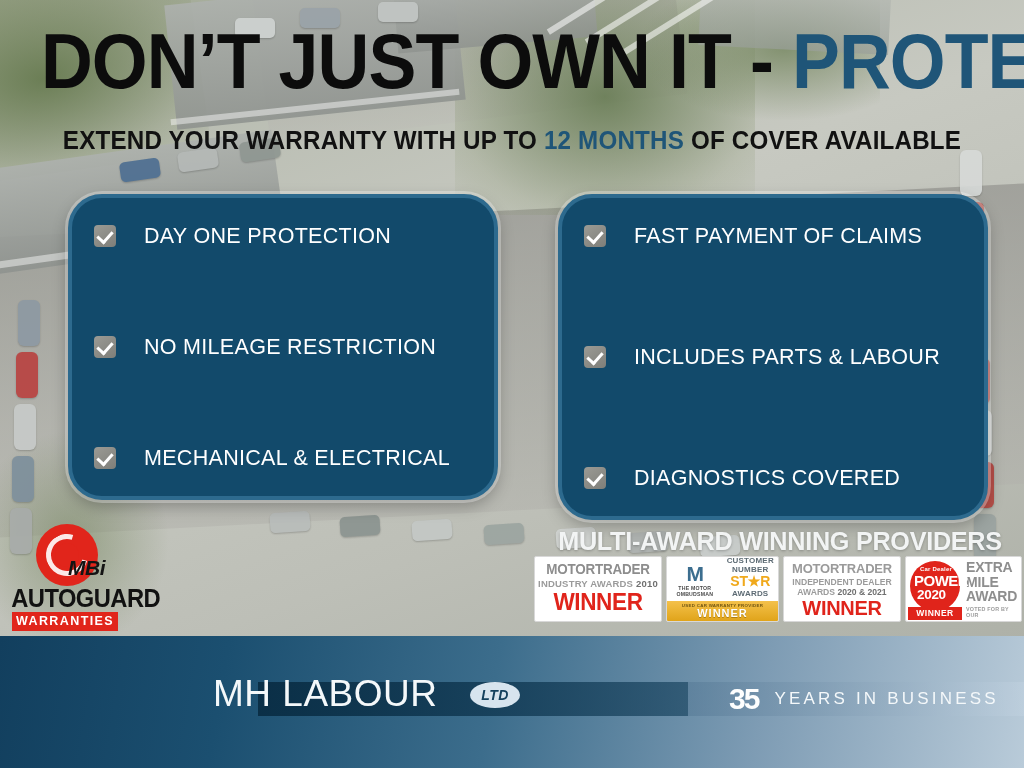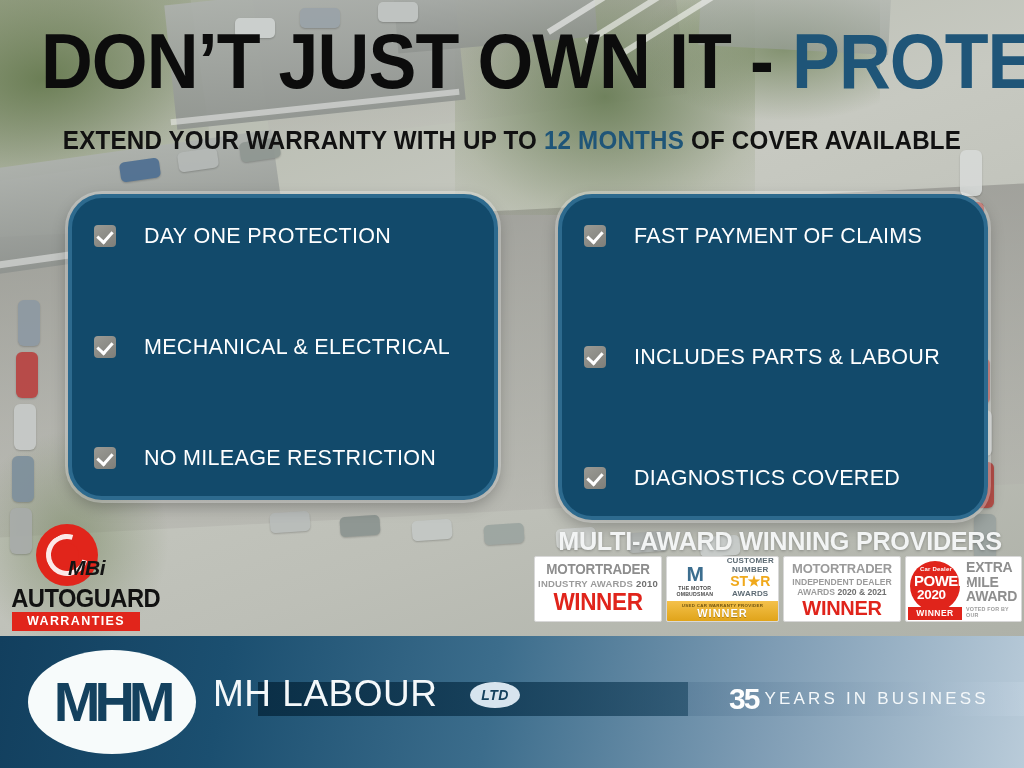--- a/index.html
+++ b/index.html
@@ -121,21 +121,21 @@
     position:absolute; left:60px; top:32px;
     font-size:21px; font-weight:700; font-style:italic; color:#141414;
     letter-spacing:-.5px;
   }
   .mbi-auto {
     position:absolute; left:0px; top:60px; width:130px; text-align:center;
     font-size:25px; font-weight:700; color:#111; letter-spacing:-.6px;
     transform:scaleX(.95);
   }
   .mbi-warr {
-    position:absolute; left:4px; top:88px; width:128px; height:19px;
+    position:absolute; left:4px; top:88px; width:106px; height:19px;
     background:#e1251b; color:#fff; font-size:12.5px; font-weight:700;
     letter-spacing:1.4px; text-align:center; line-height:19px;
   }
 
   
   .awards-title {
     position:absolute; left:536px; top:526px; width:488px;
     font-size:26px; font-weight:700; color:#f2f4f4; letter-spacing:-.3px;
     text-align:center; white-space:nowrap; transform:scaleX(.97);
     text-shadow:0 1px 3px rgba(0,0,0,.25);
@@ -234,21 +234,21 @@
     line-height:40px;
   }
   .ltd {
     position:absolute; left:470px; top:682px; width:50px; height:26px;
     border-radius:50%; background:#d7e4ee;
     color:#14415e; font-size:14px; font-weight:700; font-style:italic;
     text-align:center; line-height:26px; letter-spacing:.5px;
   }
   .yib {
     position:absolute; left:729px; top:684px;
-    display:flex; align-items:center; gap:6px;
+    display:flex; align-items:center; gap:16px;
   }
   .yib .num {
     font-size:30px; font-weight:700; color:#fdfefe; line-height:30px; letter-spacing:-2px;
   }
   .yib .txt {
     font-size:17px; font-weight:400; color:#f4f8fa; letter-spacing:3.2px;
     line-height:20px;
   }
 </style>
 </head>
@@ -324,25 +324,25 @@
     <span>EXTEND YOUR WARRANTY  WITH UP TO </span><span class="sub-blue">12 MONTHS</span><span> OF COVER AVAILABLE</span>
   </div>
 
   <div class="panel left">
     <div class="feat">
       <span class="chk"></span>
       <span class="feat-label">DAY ONE PROTECTION</span>
     </div>
     <div class="feat">
       <span class="chk"></span>
+      <span class="feat-label">NO MILEAGE RESTRICTION</span>
+    </div>
+    <div class="feat">
+      <span class="chk"></span>
       <span class="feat-label">MECHANICAL &amp; ELECTRICAL</span>
-    </div>
-    <div class="feat">
-      <span class="chk"></span>
-      <span class="feat-label">NO MILEAGE RESTRICTION</span>
     </div>
   </div>
 
   <div class="panel right">
     <div class="feat">
       <span class="chk"></span>
       <span class="feat-label">FAST PAYMENT OF CLAIMS</span>
     </div>
     <div class="feat">
       <span class="chk"></span>
@@ -416,23 +416,20 @@
       </div>
     </div>
 
   </div>
 
   <div class="footer"></div>
   <div class="footer-band">
     <div class="band-dark"></div>
     <div class="band-light"></div>
   </div>
-  <div class="mhm-oval">
-    <span class="mhm-mono">MHM</span>
-  </div>
   <div class="mhm-name">MH LABOUR</div>
   <div class="ltd">LTD</div>
   <div class="yib">
     <span class="num">35</span>
     <span class="txt">YEARS IN BUSINESS</span>
   </div>
 
 </div>
 
 </body></html>

